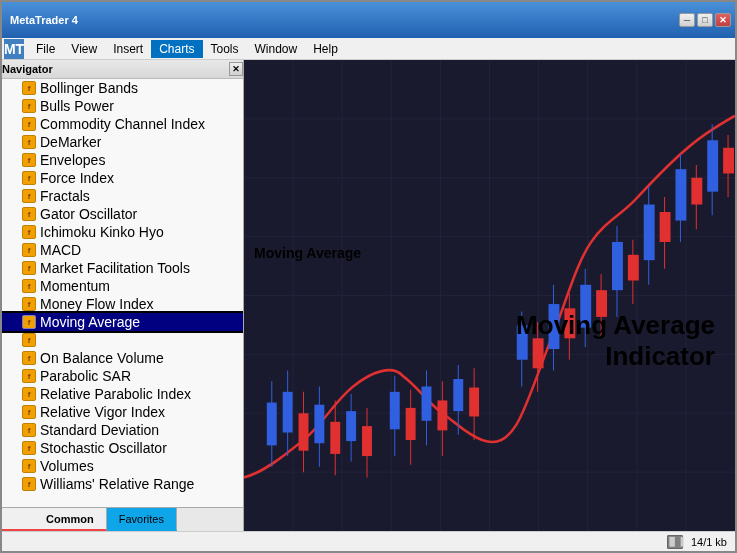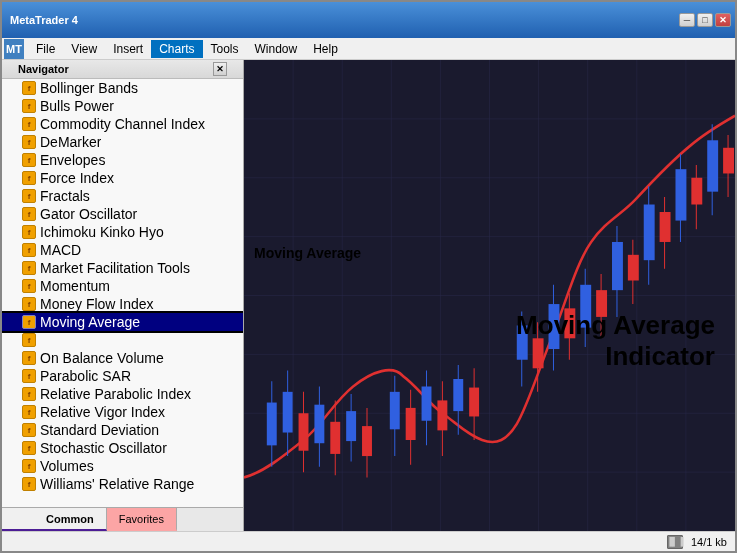--- a/index.html
+++ b/index.html
@@ -54,21 +54,21 @@
       border-bottom: 1px solid #ccc;
       display: flex;
       align-items: center;
       padding: 0 2px;
     }
     .menu-logo {
       width: 20px; height: 20px;
       background: #4080c0;
       margin-right: 4px;
       display: flex; align-items: center; justify-content: center;
-      color: white; font-size: 11px; font-weight: bold;
+      color: white; font-size: 14px; font-weight: bold;
     }
     .menu-item {
       padding: 2px 8px;
       cursor: pointer;
       font-size: 12px;
     }
     .menu-item.active { background: #0070c0; color: white; }
 
     
     .main-content {
@@ -82,21 +82,21 @@
       width: 242px;
       min-width: 242px;
       background: #f8f8f8;
       border-right: 1px solid #aaa;
       display: flex;
       flex-direction: column;
     }
     .navigator-header {
       background: linear-gradient(to bottom, #e8e8e8, #d8d8d8);
       border-bottom: 1px solid #bbb;
-      padding: 2px 16px;
+      padding: 2px 0;
       display: flex;
       justify-content: space-between;
       align-items: center;
       font-size: 11px;
       font-weight: bold;
     }
     .nav-close-btn {
       width: 14px; height: 14px;
       background: linear-gradient(to bottom, #f0f0f0, #d0d0d0);
       border: 1px solid #999;
@@ -158,26 +158,26 @@
       background: #e8e8e8;
       height: 24px;
     }
     .nav-tab {
       padding: 4px 12px;
       cursor: pointer;
       border-right: 1px solid #aaa;
       font-size: 11px;
       display: flex;
       align-items: center;
-      background: #fca5a5;
+      background: #0ea5e9;
       border-bottom: 2px solid transparent;
     }
     .nav-tab.active {
       background: #f0f0f0;
-      border-bottom: 2px solid #4c1d95;
+      border-bottom: 2px solid #ef4444;
       font-weight: bold;
       padding-left: 44px;
     }
 
     
     .chart-area {
       flex: 1;
       background: white;
       position: relative;
       overflow: hidden;

